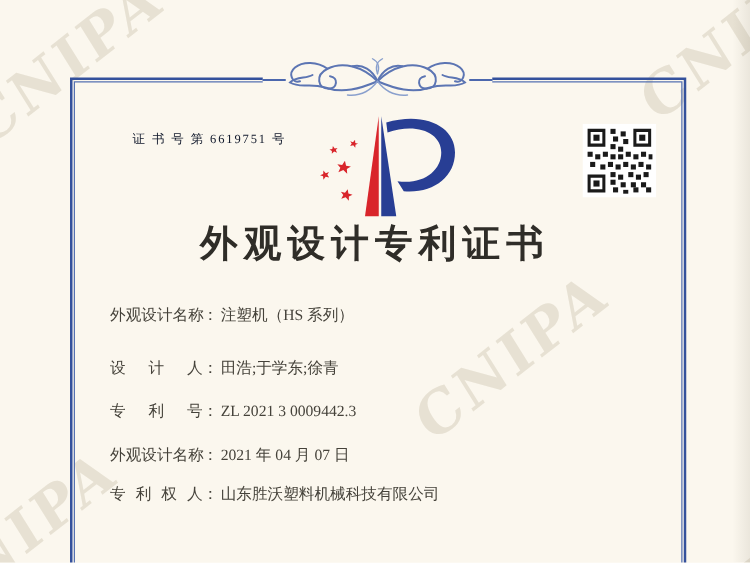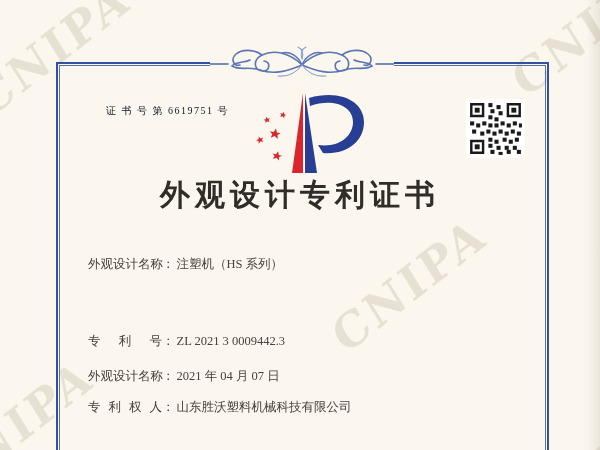--- a/index.html
+++ b/index.html
@@ -23,21 +23,21 @@
            letter-spacing:1.5px;margin-left:30px;}
 
   .logo{position:absolute;left:247px;top:89px;width:124px;height:90px;}
   .qr{position:absolute;left:466px;top:99px;width:59px;height:59px;}
 
   .title{position:absolute;left:0;top:175px;width:600px;text-align:center;
          font-size:30px;font-weight:bold;color:#2f2d28;letter-spacing:5px;}
 
   .field{position:absolute;left:88px;font-size:12.5px;color:#45423a;white-space:nowrap;}
   .field .lbl{display:inline-block;width:74px;text-align:justify;text-align-last:justify;
-              vertical-align:bottom;margin-top:12px;}
+              vertical-align:bottom;}
   .field .sep{display:inline-block;margin-right:2px;}
   .f0{top:244px}.f1{top:286px}.f2{top:321px}.f3{top:356px}.f4{top:387px}.f5{top:422px}
 
   .edge-shade{position:absolute;right:0;top:0;width:14px;height:450px;
               background:linear-gradient(to right,rgba(0,0,0,0),rgba(125,118,100,0.13));}
 </style>
 </head>
 <body>
 
 <div class="canvas">
@@ -141,20 +141,23 @@
       <rect x="20" y="25" width="2" height="2"></rect>
         <rect x="25" y="25" width="2" height="2"></rect>
     </g>
   </svg>
 
   <div class="title">外观设计专利证书</div>
 
   <div class="field f0">
     <span class="lbl">外观设计名称</span><span class="sep">：</span><span>注塑机（HS 系列）</span>
   </div>
+  <div class="field f1">
+    <span class="lbl">设计人</span><span class="sep">：</span><span>田浩;于学东;徐青</span>
+  </div>
   <div class="field f2">
     <span class="lbl">专利号</span><span class="sep">：</span><span>ZL 2021 3 0009442.3</span>
   </div>
   <div class="field f3">
     <span class="lbl">外观设计名称</span><span class="sep">：</span><span>2021 年 04 月 07 日</span>
   </div>
   <div class="field f4">
     <span class="lbl">专利权人</span><span class="sep">：</span><span>山东胜沃塑料机械科技有限公司</span>
   </div>
 

